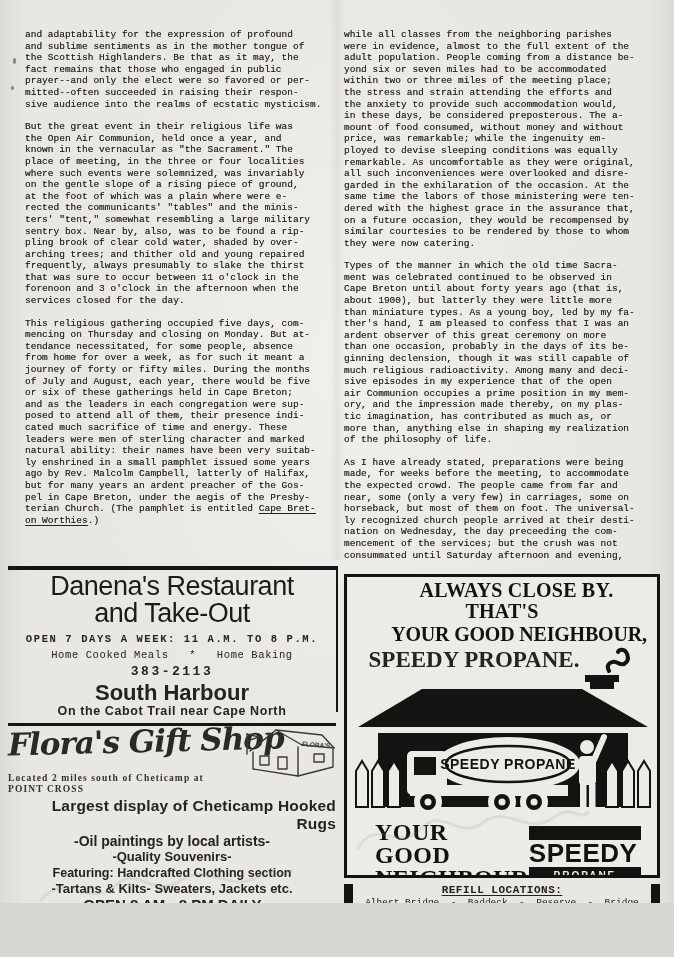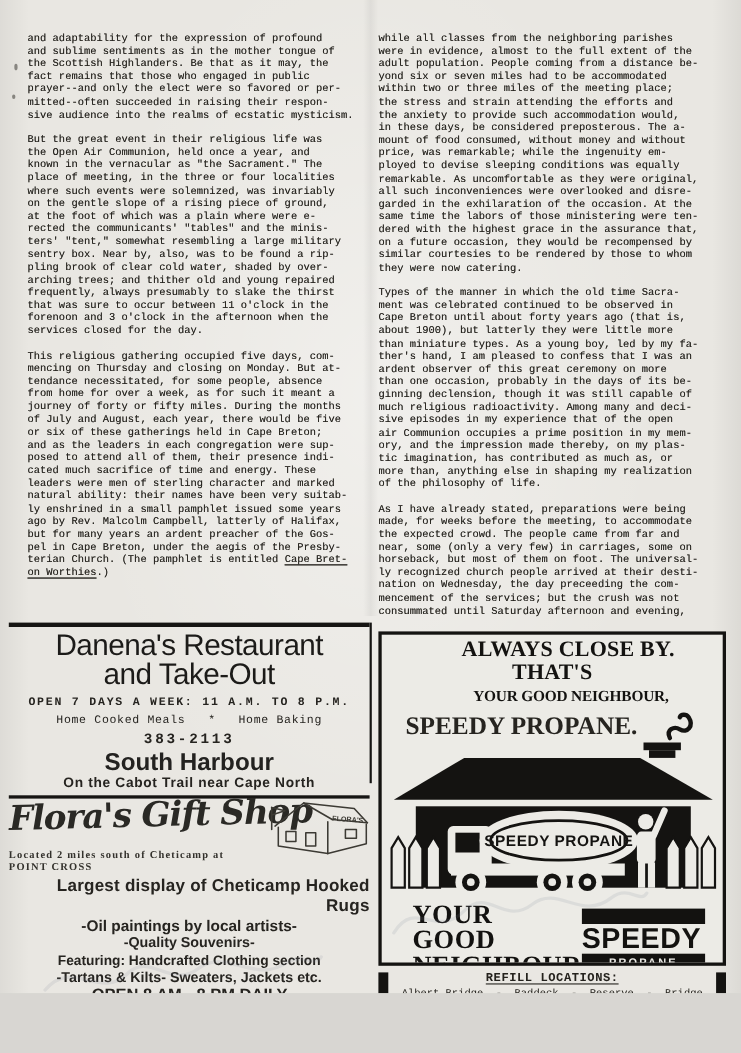--- a/index.html
+++ b/index.html
@@ -46,21 +46,21 @@
   .f-feat{font-weight:bold;font-size:12.5px;line-height:15px;margin-top:2px;}
   .f-tart{font-weight:bold;font-size:13px;line-height:15px;}
   .f-open{font-weight:bold;font-size:15px;line-height:17px;}
   .f-park{font-weight:bold;font-size:13.5px;line-height:15px;}
   .f-curr{font-weight:bold;font-size:12px;line-height:14px;}
   .f-addr{font-size:21px;line-height:24px;letter-spacing:0.5px;margin-top:1px;color:#1e1d1b;}
   
   .speedy-box{position:absolute;left:344px;top:574px;width:316px;height:304px;border:3px solid #141311;box-sizing:border-box;background:#ecebe6;overflow:hidden;}
   .sp-head{font-family:"Liberation Serif",serif;font-weight:bold;text-align:center;color:#131210;}
   .sp-h12{font-size:20px;line-height:21px;letter-spacing:0.2px;}
-  .sp-h3{font-size:14px;line-height:24px;letter-spacing:-0.2px;padding-left:34px;}
+  .sp-h3{font-size:20px;line-height:24px;letter-spacing:-0.2px;padding-left:34px;}
   .sp-h4row{display:flex;align-items:flex-start;justify-content:center;margin-top:1px;margin-bottom:-8px;}
   .sp-h4{font-family:"Liberation Serif",serif;font-weight:bold;font-size:23px;line-height:26px;}
   .sp-illo{display:block;margin:-2px auto 0 auto;}
   .sp-slogan-row{display:flex;justify-content:space-between;align-items:center;padding:2px 16px 0 28px;}
   .sp-slogan{font-family:"Liberation Serif",serif;font-weight:bold;font-size:24px;line-height:23px;color:#131210;letter-spacing:0.5px;}
   .sp-logo{width:118px;}
   .sp-logo-bar{height:14px;background:#131210;}
   .sp-logo-name{font-family:"Liberation Sans",sans-serif;font-weight:bold;font-size:26px;line-height:27px;letter-spacing:0.5px;color:#131210;}
   .sp-logo-sub{height:18px;background:#131210;color:#ecebe6;font-family:"Liberation Sans",sans-serif;font-weight:bold;font-size:10px;line-height:18px;letter-spacing:2px;text-align:center;}
   

